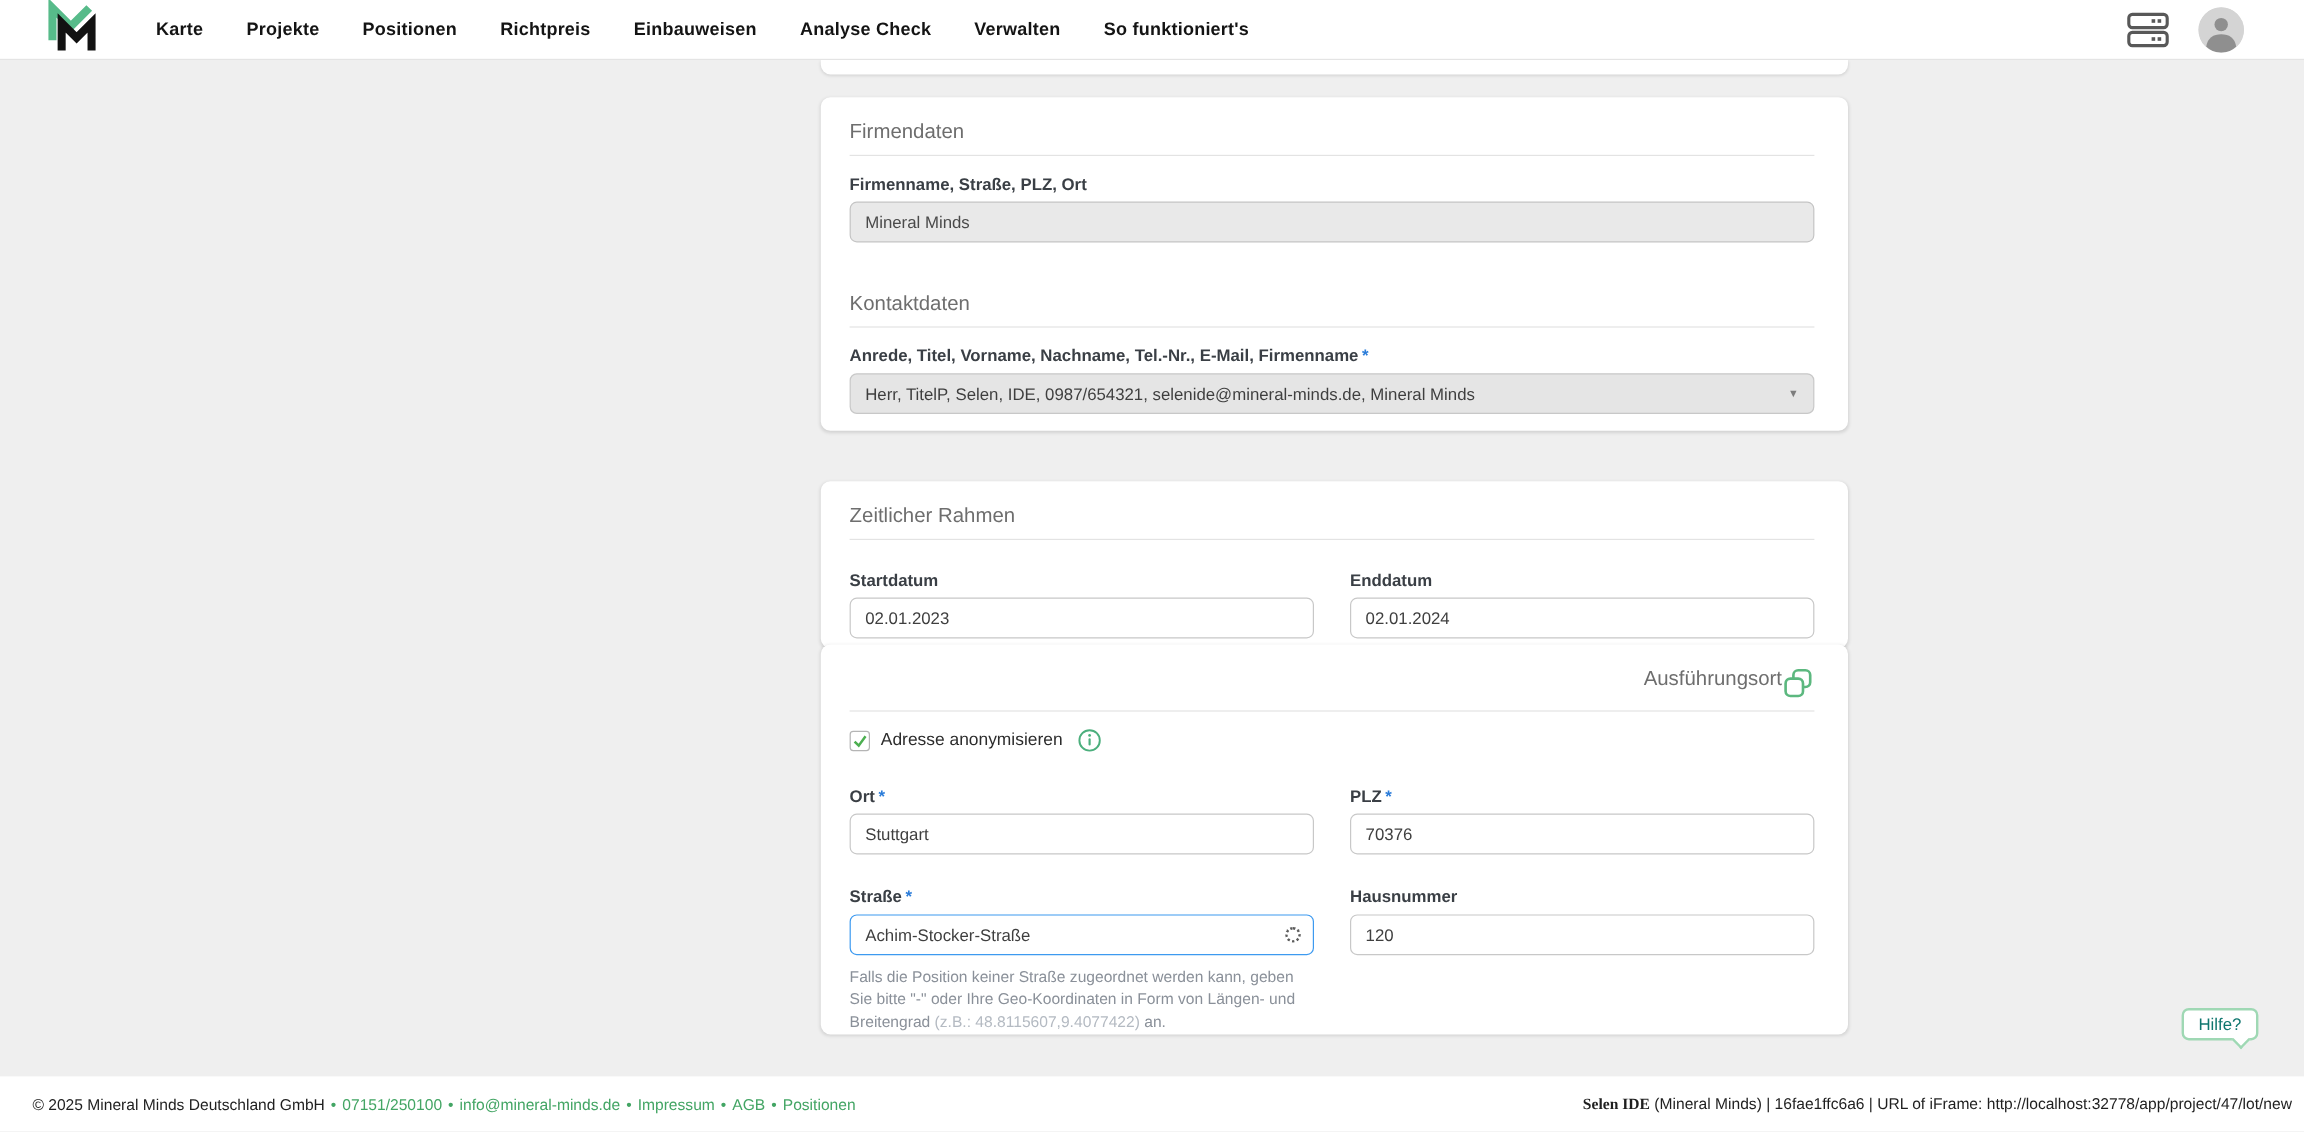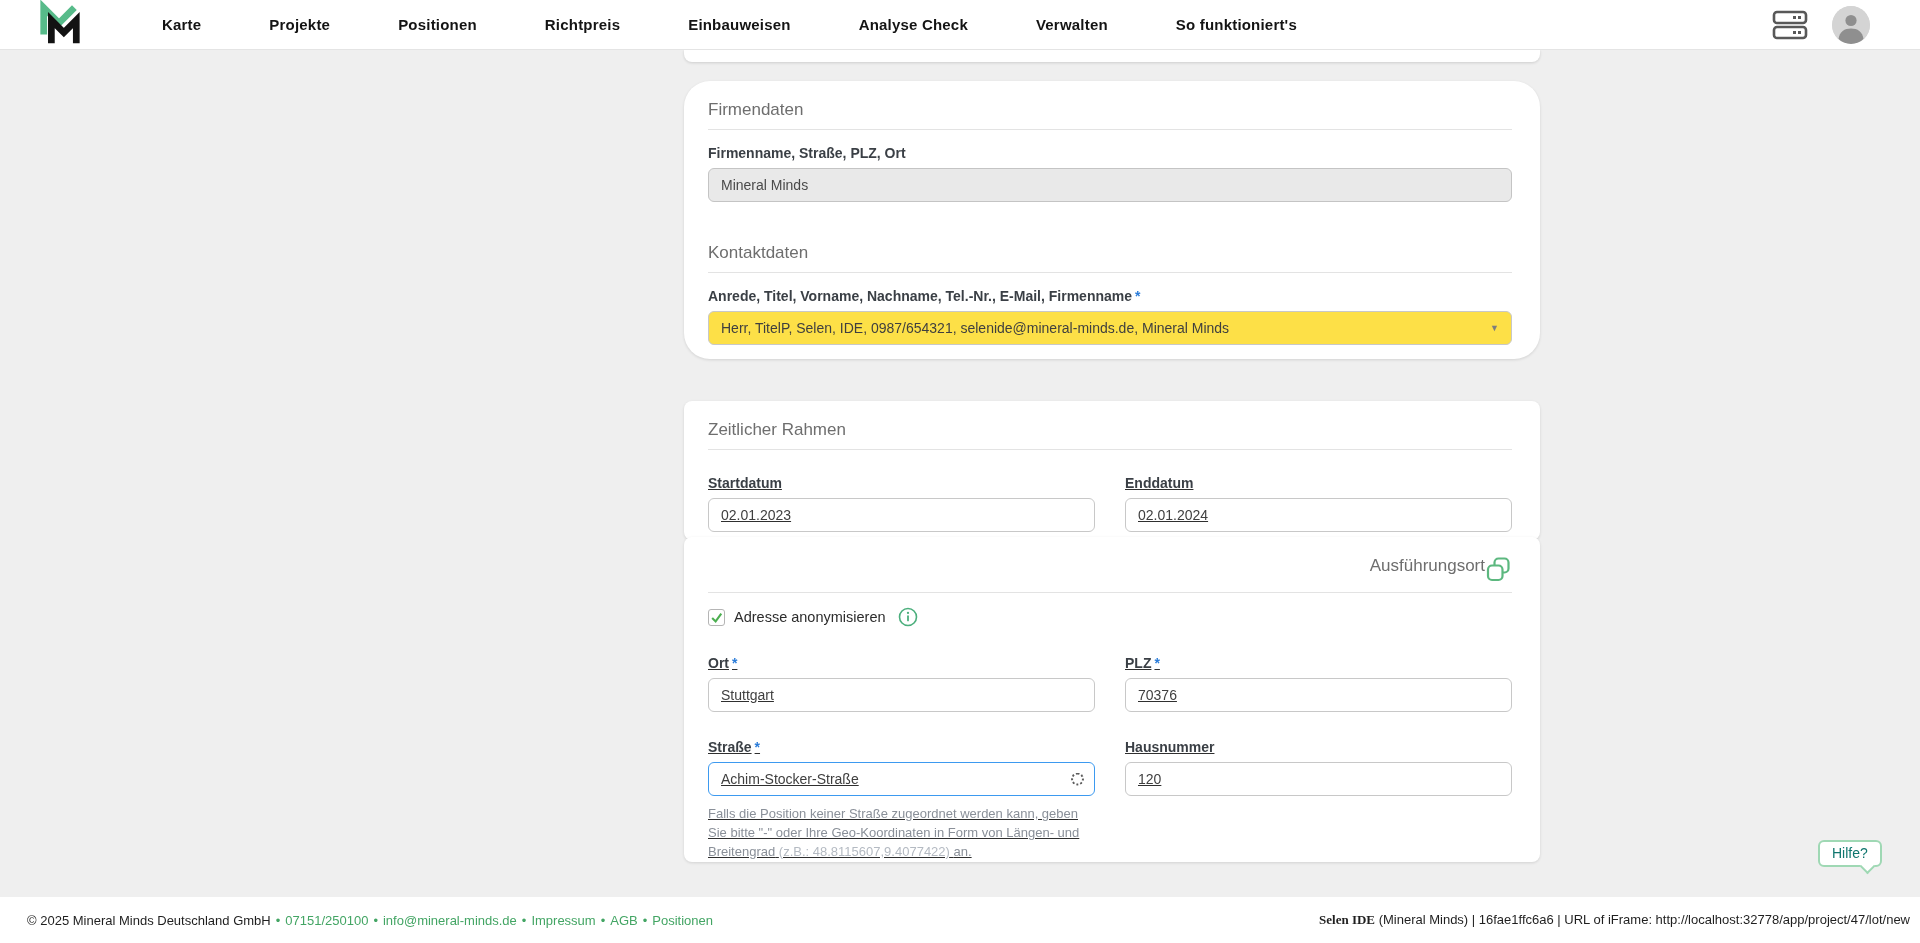--- a/index.html
+++ b/index.html
@@ -15,42 +15,42 @@
   
   .navbar {
     position:absolute; top:0; left:0; right:0; height:50px;
     background:#ffffff; border-bottom:1px solid #e4e4e4;
     display:flex; align-items:center; z-index:10;
   }
   .logo { margin-left:34px; display:flex; align-items:center; cursor:pointer; }
   .nav-links { display:flex; margin-left:44px; gap:36px; align-items:center; }
   .nav-item {
     font-size:15px; font-weight:700; color:#141414; text-decoration:none;
-    letter-spacing:.2px; cursor:pointer; white-space:nowrap;margin-left:32px;
+    letter-spacing:.2px; cursor:pointer; white-space:nowrap;
   }
   .nav-right { margin-left:auto; margin-right:50px; display:flex; align-items:center; gap:24px; }
   .icon-btn { cursor:pointer; display:flex; align-items:center; }
   .avatar-btn {
     width:38px; height:38px; border-radius:50%; background:#d4d4d4;
     display:flex; align-items:center; justify-content:center; overflow:hidden; cursor:pointer;
   }
 
   
   .content { position:absolute; left:684px; width:856px; top:0; height:943px; }
   .card-stub {
     position:absolute; top:50px; left:0; right:0; height:12px;
     background:#fff; border-radius:0 0 8px 8px;
     box-shadow:0 1px 3px rgba(0,0,0,.14);
   }
   .card {
     position:absolute; left:0; right:0; background:#fff; border-radius:8px;
     box-shadow:0 1px 3px rgba(0,0,0,.12);
     padding:19px 28px 24px 24px;
   }
-  #card-company   { top:81px;  height:278px;border-radius:26px; }
+  #card-company   { top:81px;  height:278px; }
   #card-timeframe { top:401px; height:139px; }
   #card-location  { top:537px; height:325px; }
 
   .card-title { font-size:17px; font-weight:400; color:#6e6e6e; }
   .title-row { display:flex; align-items:flex-start; justify-content:flex-end; }
   .divider { height:1px; background:#e3e3e3; margin-top:9px; }
   .section-title-2 { margin-top:41px; }
 
   .field-label {
     display:block; margin-top:15px;
@@ -61,28 +61,28 @@
   .text-input {
     display:block; width:100%; height:34px; margin-top:7px;
     border:1px solid #c8c8c8; border-radius:6px; background:#fff;
     padding:0 12px; font:14px "Liberation Sans", sans-serif; color:#3f3f3f;
     outline:none;
   }
   .text-input:disabled { background:#e9e9e9; border-color:#c4c4c4; color:#4a4a4a; }
 
   .select-box {
     position:relative; height:34px; margin-top:7px;
-    border:1px solid #c8c8c8; border-radius:6px; background:#fde047;
+    border:1px solid #c8c8c8; border-radius:6px; background:#e5e5e5;
     display:flex; align-items:center; padding:0 30px 0 12px;
     font-size:14px; color:#3f3f3f; cursor:pointer;
   }
   .caret { position:absolute; right:12px; top:50%; transform:translateY(-50%);
     font-size:9px; color:#7d7d7d; }
 
-  .grid2 { display:grid; grid-template-columns:1fr 1fr; column-gap:30px;text-decoration:underline; }
+  .grid2 { display:grid; grid-template-columns:1fr 1fr; column-gap:30px; }
   .mt13 { margin-top:13px; } .mt12 { margin-top:12px; } .mt10 { margin-top:10px; }
 
   
   .cb-row { display:flex; align-items:center; gap:9px; margin-top:14px; }
   .checkbox {
     width:17px; height:17px; border:1px solid #b5b5b5; border-radius:3px;
     background:#fff; display:flex; align-items:center; justify-content:center; cursor:pointer;
   }
   .cb-label { font-size:14.5px; color:#2c2c2c; }
   .info-wrap { display:flex; align-items:center; margin-left:3px; cursor:pointer; }

